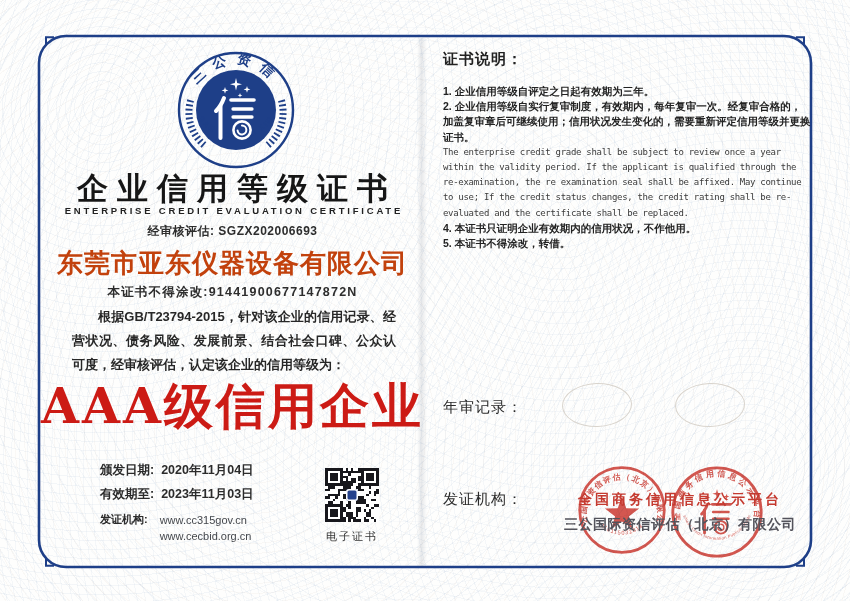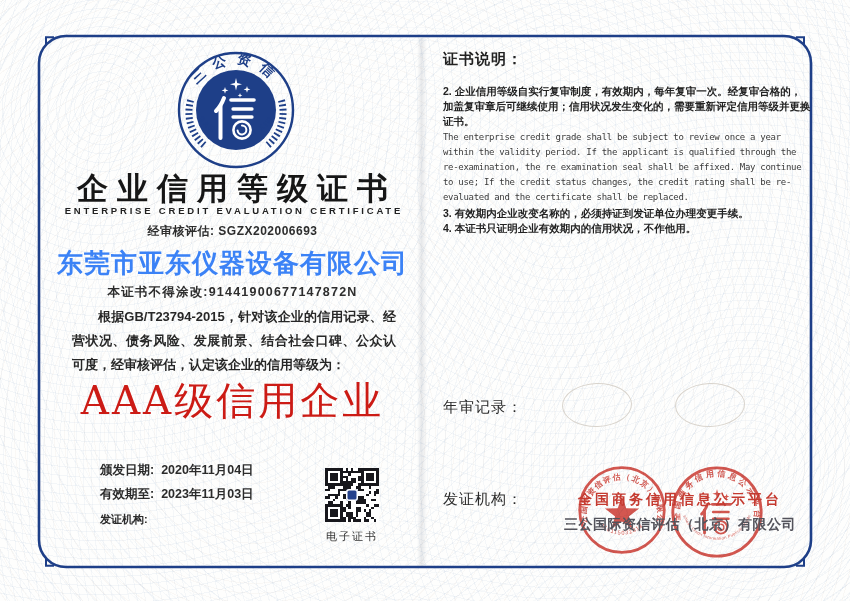--- a/index.html
+++ b/index.html
@@ -27,30 +27,30 @@
   .ctr{text-align:center;}
   
   .title-cn{
     left:40px;top:168px;width:385px;
     font-family:"DejaVu Serif","Liberation Serif",serif;
     font-weight:bold;font-size:31px;letter-spacing:9px;color:#161616;
     text-indent:9px; 
   }
   .title-en{left:40px;top:205px;width:385px;font-weight:bold;font-size:9.5px;letter-spacing:2.8px;color:#222;text-indent:2.8px;}
   .credit-row{left:40px;top:223px;width:385px;font-weight:bold;font-size:12px;letter-spacing:.5px;color:#2d2d2d;}
-  .company{left:20px;top:246px;width:425px;font-weight:bold;font-size:26px;letter-spacing:1px;color:#3b82f6;}
+  .company{left:20px;top:246px;width:425px;font-weight:bold;font-size:26px;letter-spacing:1px;color:#c2410c;}
   .uscc{left:40px;top:284px;width:385px;font-weight:bold;font-size:12.5px;letter-spacing:1.2px;color:#2d2d2d;}
   .para{
     left:72px;top:305px;width:324px;font-weight:bold;font-size:13px;line-height:24px;
     text-align:justify;text-indent:2em;color:#272727;
   }
   .rating{
     left:40px;top:374px;width:385px;
     font-family:"DejaVu Serif","Liberation Serif",serif;
-    font-weight:normal;font-size:39px;letter-spacing:3px;color:#cc1b15;
+    font-weight:bold;font-size:49px;letter-spacing:3px;color:#cc1b15;
   }
   .kv{display:flex;gap:7px;font-weight:bold;font-size:12.5px;color:#2b2b2b;}
   .issue-row{left:100px;top:462px;}
   .valid-row{left:100px;top:486px;}
   .query-row{left:100px;top:512px;display:flex;gap:12px;font-size:11px;}
   .query-row .lbl{font-weight:bold;color:#2b2b2b;}
   .query-urls div{color:#44474c;line-height:16px;}
   .qr{left:325px;top:468px;width:54px;height:54px;position:absolute;background:#fff;}
   .qr i{position:absolute;background:#17171c;}
   .qr .qr-center{
@@ -167,20 +167,24 @@
     <div class="abs kv issue-row">
       <span>颁发日期:</span>
       <span>2020年11月04日</span>
     </div>
     <div class="abs kv valid-row">
       <span>有效期至:</span>
       <span>2023年11月03日</span>
     </div>
     <div class="abs query-row">
       <span class="lbl">发证机构:</span>
+      <span class="query-urls">
+        <div>www.cc315gov.cn</div>
+        <div>www.cecbid.org.cn</div>
+      </span>
     </div>
 
     <div class="qr">
         <i style="left:0.00px;top:0.00px;width:2.57px;height:2.57px"></i>
         <i style="left:2.57px;top:0.00px;width:2.57px;height:2.57px"></i>
         <i style="left:5.14px;top:0.00px;width:2.57px;height:2.57px"></i>
         <i style="left:7.71px;top:0.00px;width:2.57px;height:2.57px"></i>
         <i style="left:10.29px;top:0.00px;width:2.57px;height:2.57px"></i>
         <i style="left:12.86px;top:0.00px;width:2.57px;height:2.57px"></i>
         <i style="left:15.43px;top:0.00px;width:2.57px;height:2.57px"></i>
@@ -407,24 +411,25 @@
         <span class="qr-center"></span>
       </div>
     <div class="abs ctr qr-caption">电子证书</div>
   </section>
 
   <section>
 
     <div class="abs r-heading">证书说明：</div>
 
     <div class="abs r-items">
+      <div class="cn">1. 企业信用等级自评定之日起有效期为三年。</div>
       <div class="cn">2. 企业信用等级自实行复审制度，有效期内，每年复审一次。经复审合格的，加盖复审章后可继续使用；信用状况发生变化的，需要重新评定信用等级并更换证书。</div>
       <div class="en">The enterprise credit grade shall be subject to review once a year within the validity period. If the applicant is qualified through the re-examination, the re examination seal shall be affixed. May continue to use; If the credit status changes, the credit rating shall be re-evaluated and the certificate shall be replaced.</div>
-      <div class="cn">3. 有效期内企业改变名称的，必须持证到发证单位办理变更手续。</div>
       <div class="cn">4. 本证书只证明企业有效期内的信用状况，不作他用。</div>
+      <div class="cn">5. 本证书不得涂改，转借。</div>
     </div>
 
     <div class="abs annual-label">年审记录：</div>
     <div class="oval oval-1"></div>
     <div class="oval oval-2"></div>
 
     <div class="abs issuer-label">发证机构：</div>
     <div class="abs ctr issuer-1">全国商务信用信息公示平台</div>
     <div class="abs ctr issuer-2">三公国际资信评估（北京）有限公司</div>
 

